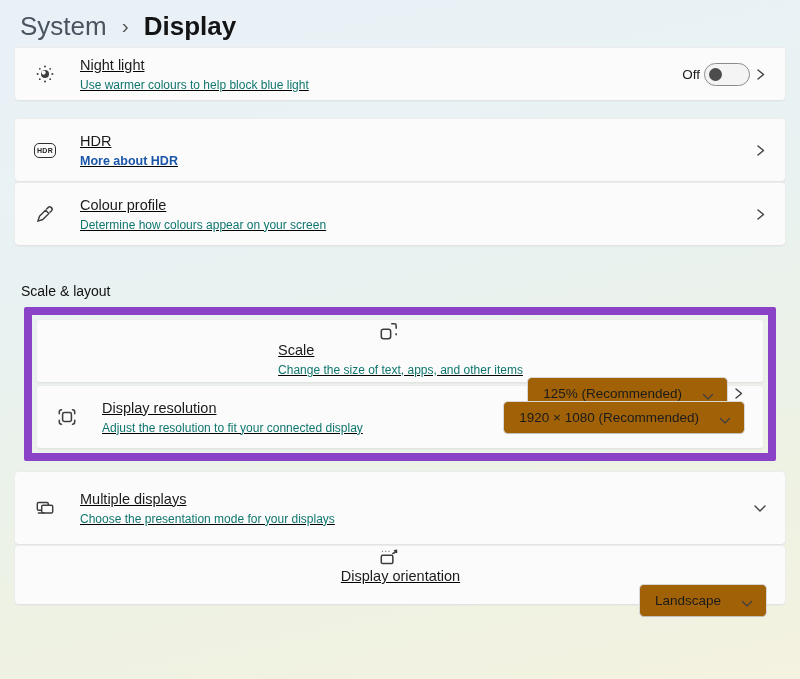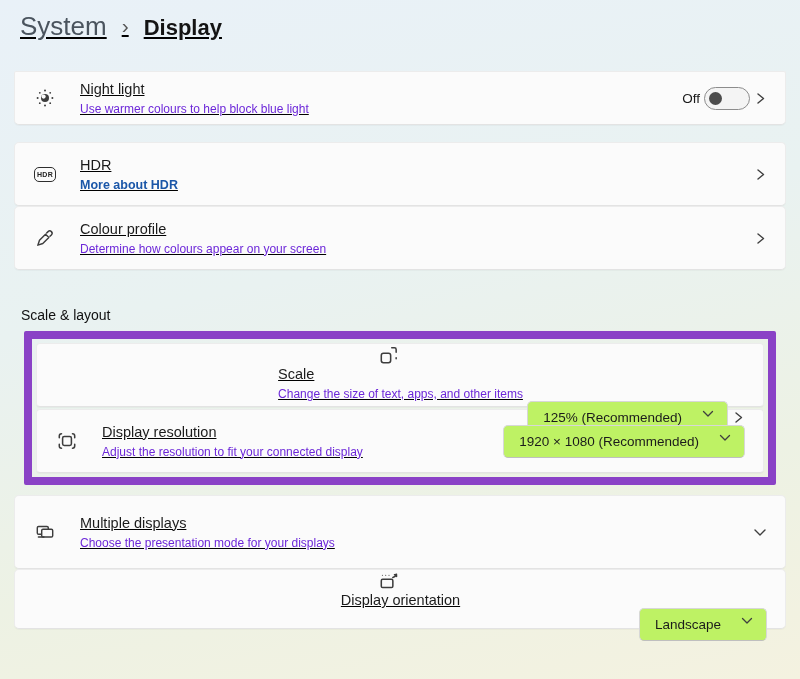--- a/index.html
+++ b/index.html
@@ -7,29 +7,28 @@
   body {
     font-family: "Liberation Sans", sans-serif;
     overflow: hidden;
   }
   .page {
     width: 800px; height: 679px;
     background: linear-gradient(168deg, #e9f1f8 0%, #e9f2f1 40%, #edf2e4 72%, #f4f2e0 100%);
   }
   
   .header {
-    height: 71px;
+    height: 47px;
     padding: 11px 0 12px 20px;
     display: flex;
     align-items: baseline;
-    text-decoration: underline;
   }
   .crumb-parent { font-size: 26px; color: #4a545e; font-weight: 400; }
   .crumb-sep { font-size: 21px; color: #555; margin: 0 15px; position: relative; top: -2px; }
-  .crumb-current { font-size: 22px; color: #141414; font-weight: 700; }
+  .crumb-current { font-size: 26px; color: #141414; font-weight: 700; }
 
   .content { padding: 0 14px; }
 
   
   .card {
     background: #fbfbfb;
     border: 1px solid #ececec;
     border-bottom-color: #e3e3e3;
     border-radius: 5px;
     display: flex;
@@ -47,21 +46,21 @@
 
   .row-icon {
     width: 22px; height: 22px;
     margin-right: 24px;
     flex: 0 0 auto;
     display: flex; align-items: center; justify-content: center;
     color: #3d3d3d;
   }
   .row-text { display: flex; flex-direction: column; gap: 5px; text-decoration: underline; }
   .row-title { font-size: 14.5px; color: #1b1b1b; }
-  .row-subtitle { font-size: 12px; color: #6d28d9; }
+  .row-subtitle { font-size: 12px; color: #0f766e; }
   .row-link { font-size: 12.5px; color: var(--link, #1a56a8); font-weight: 700; cursor: pointer; }
   .row-right { margin-left: auto; display: flex; align-items: center; gap: 4px; }
 
   
   .section-header {
     font-size: 14px; font-weight: 400; color: #101010;
     margin: 37px 0 8px 7px;
   }
 
   
@@ -69,22 +68,22 @@
     margin: 0 10px 10px 10px;
     border: 8px solid var(--highlight, #8a42c6);
     border-radius: 2px;
     padding: 4px 4px;
     background: transparent;
   }
   .highlight-box .card { border-radius: 4px; }
 
   
   .dropdown {
-    display: flex; align-items: flex-start; gap: 20px;
-    background: #bef264;
+    display: flex; align-items: flex-end; gap: 20px;
+    background: #a16207;
     border: 1px solid #d7d7d7;
     border-bottom-color: #bfbfbf;
     border-radius: 5px;
     padding: 8px 13px 8px 15px;
     font-size: 13.5px; color: #1b1b1b;
     cursor: pointer;
     white-space: nowrap;
   }
 
   

